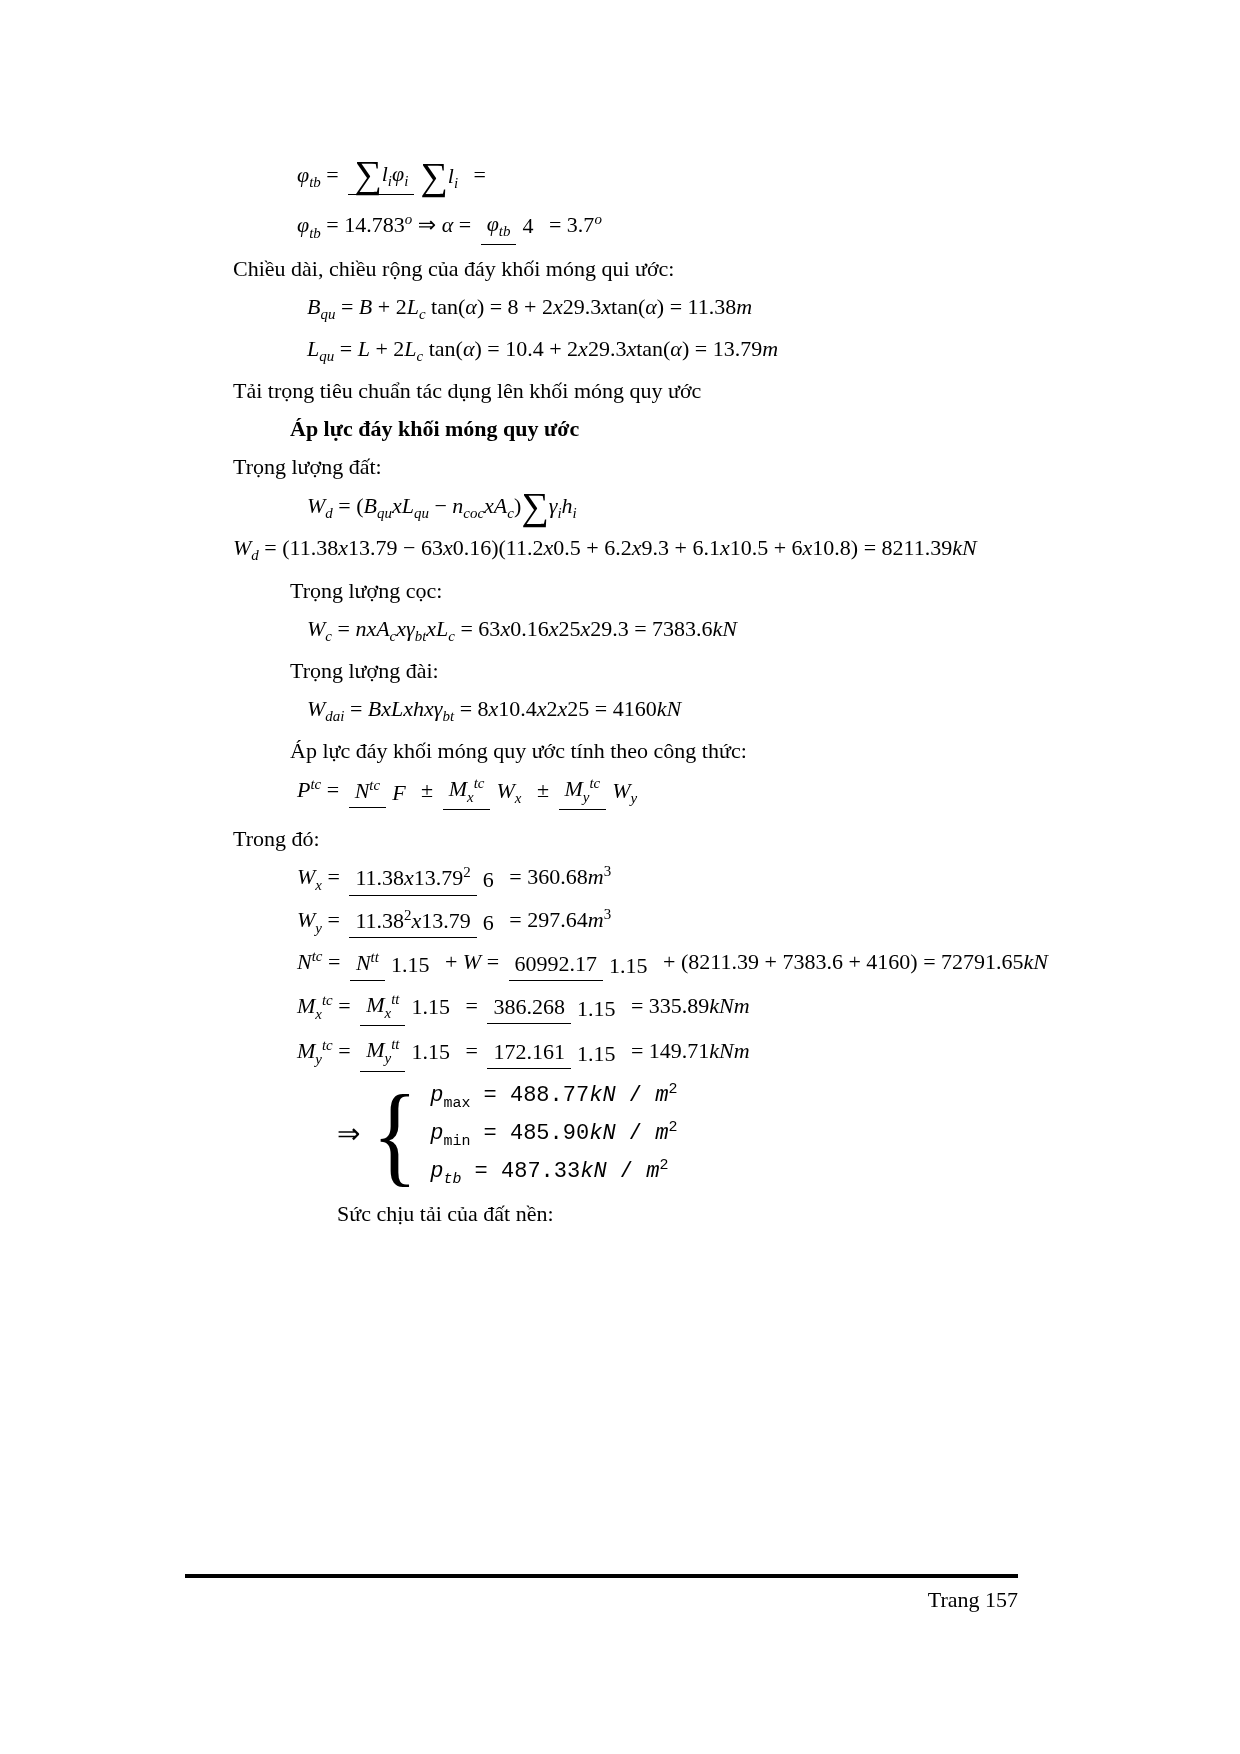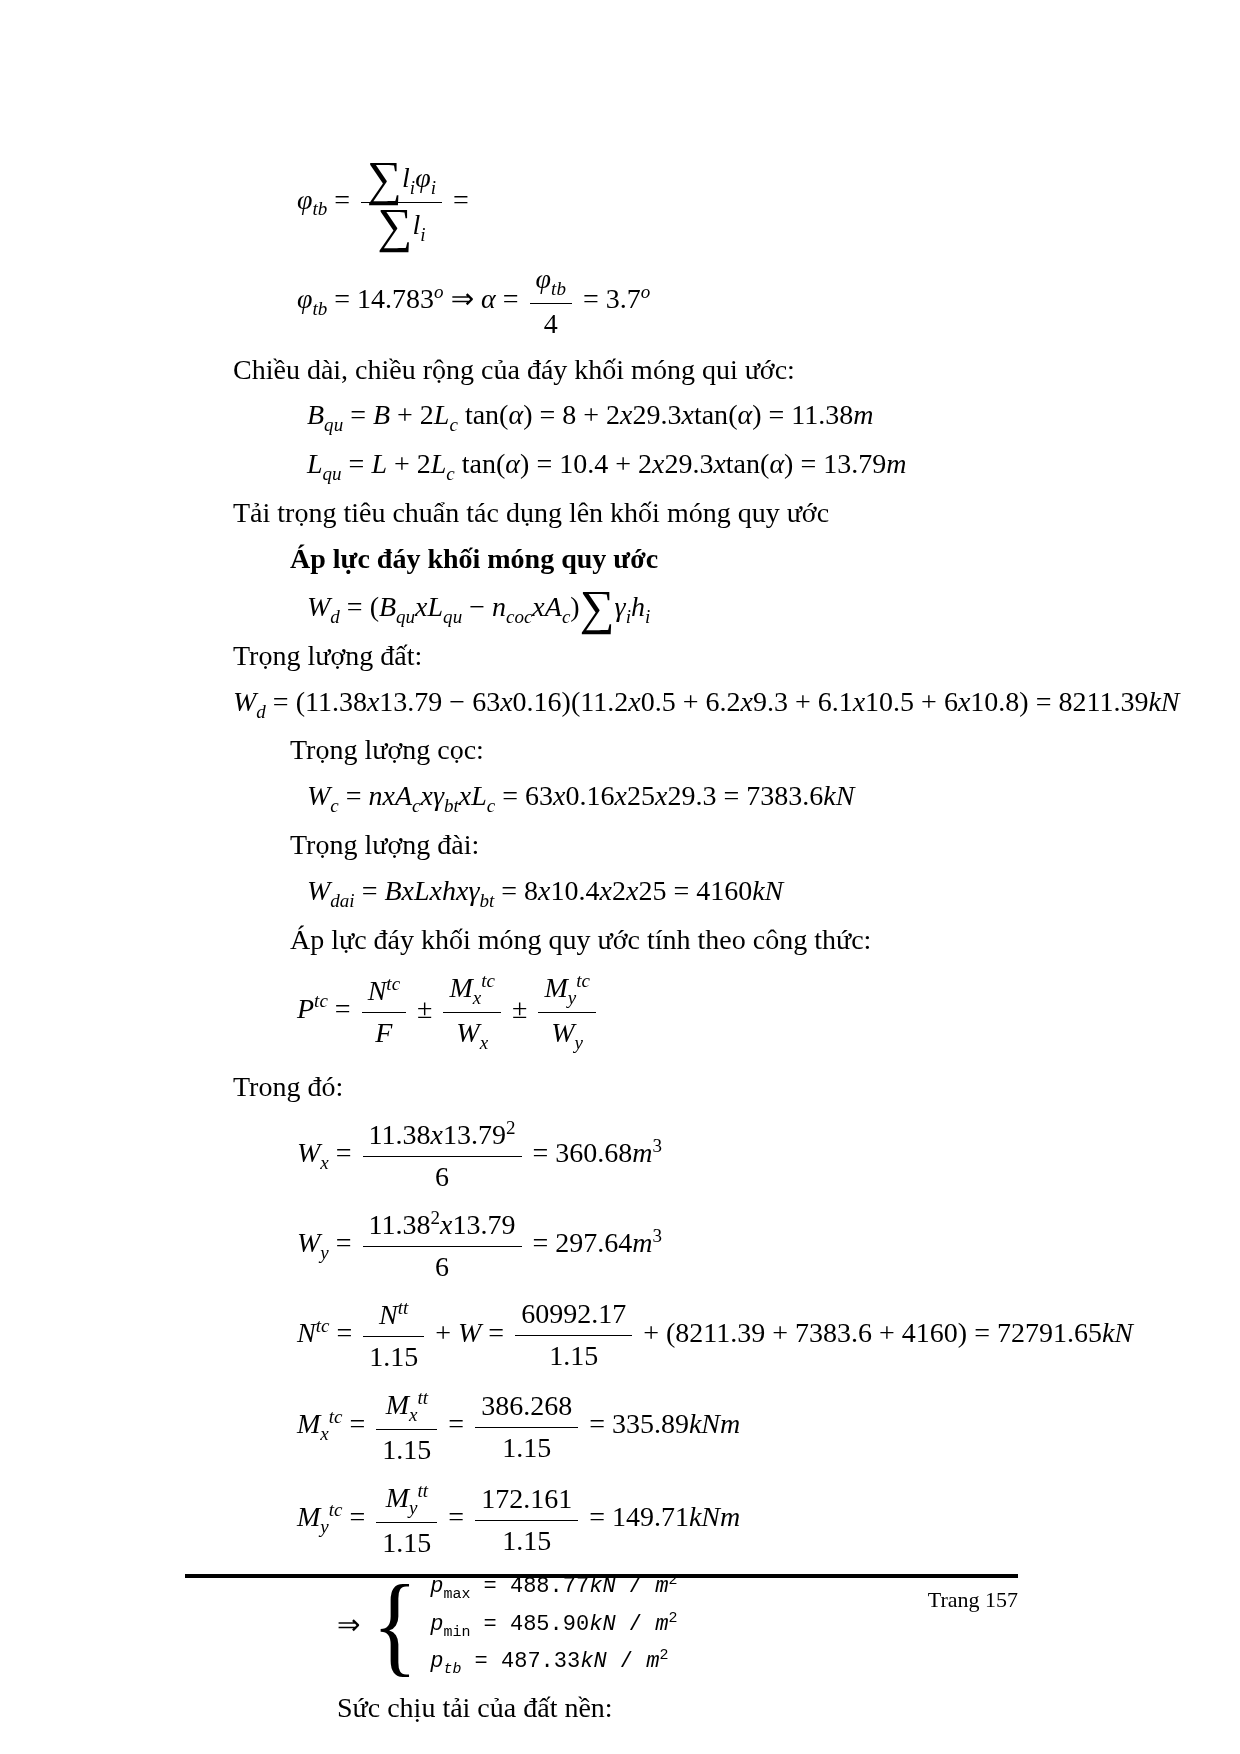--- a/index.html
+++ b/index.html
@@ -6,29 +6,29 @@
   html,body { background:#ffffff; }
   .page {
     position:relative;
     width:1240px; height:1754px;
     background:#fff; color:#000;
     font-family:"Liberation Serif", serif;
     overflow:hidden;
     margin:0 auto;
   }
   .content { padding:158px 90px 0 185px; }
-  .line { margin-bottom:9px; font-size:28px; line-height:1.32; white-space:nowrap; }
+  .line { margin-bottom:9px; font-size:22px; line-height:1.32; white-space:nowrap; }
   .bold { font-weight:bold; }
   .math i { font-style:italic; }
   .up, .up i { font-style:normal; }
   sub { font-size:68%; }
   sup { font-size:68%; }
   .sum { font-size:175%; line-height:0.85; vertical-align:-0.16em; font-style:normal; }
   .frac {
-    display:inline-flex; flex-direction:column;
+    display:inline-flex; flex-direction:row;
     text-align:center; vertical-align:middle; margin:0 4px;
   }
   .frac .num { display:block; padding:0 6px 2px; border-bottom:1.6px solid #000; }
   .frac .den { display:block; padding:2px 6px 0; }
 
   .ind1 { margin-left:48px; }
   .ind2 { margin-left:105px; }
   .ind3 { margin-left:112px; }
   .ind4 { margin-left:122px; }
   .ind5 { margin-left:152px; }
@@ -59,23 +59,23 @@
           <span class="num"><i>φ</i><sub><i>tb</i></sub></span>
           <span class="den">4</span>
         </span> = 3.7<sup><i>o</i></sup></div>
 
     <div class="line ind1">Chiều dài, chiều rộng của đáy khối móng qui ước:</div>
     <div class="line math ind4"><i>B</i><sub><i>qu</i></sub> = <i>B</i> + 2<i>L</i><sub><i>c</i></sub> <span class="up">tan</span>(<i>α</i>) = 8 + 2<i>x</i>29.3<i>x</i><span class="up">tan</span>(<i>α</i>) = 11.38<i>m</i></div>
     <div class="line math ind4"><i>L</i><sub><i>qu</i></sub> = <i>L</i> + 2<i>L</i><sub><i>c</i></sub> <span class="up">tan</span>(<i>α</i>) = 10.4 + 2<i>x</i>29.3<i>x</i><span class="up">tan</span>(<i>α</i>) = 13.79<i>m</i></div>
 
     <div class="line ind1">Tải trọng tiêu chuẩn tác dụng lên khối móng quy ước</div>
     <div class="line bold ind2">Áp lực đáy khối móng quy ước</div>
+    <div class="line ind1">Trọng lượng đất:</div>
+
     <div class="line math ind4"><i>W</i><sub><i>d</i></sub> = (<i>B</i><sub><i>qu</i></sub><i>xL</i><sub><i>qu</i></sub> − <i>n</i><sub><i>coc</i></sub><i>xA</i><sub><i>c</i></sub>)<span class="sum">∑</span><i>γ</i><sub><i>i</i></sub><i>h</i><sub><i>i</i></sub></div>
-
-    <div class="line ind1">Trọng lượng đất:</div>
     <div class="line math ind1"><i>W</i><sub><i>d</i></sub> = (11.38<i>x</i>13.79 − 63<i>x</i>0.16)(11.2<i>x</i>0.5 + 6.2<i>x</i>9.3 + 6.1<i>x</i>10.5 + 6<i>x</i>10.8) = 8211.39<i>kN</i></div>
 
     <div class="line ind2">Trọng lượng cọc:</div>
     <div class="line math ind4"><i>W</i><sub><i>c</i></sub> = <i>nxA</i><sub><i>c</i></sub><i>xγ</i><sub><i>bt</i></sub><i>xL</i><sub><i>c</i></sub> = 63<i>x</i>0.16<i>x</i>25<i>x</i>29.3 = 7383.6<i>kN</i></div>
 
     <div class="line ind2">Trọng lượng đài:</div>
     <div class="line math ind4"><i>W</i><sub><i>dai</i></sub> = <i>BxLxhxγ</i><sub><i>bt</i></sub> = 8<i>x</i>10.4<i>x</i>2<i>x</i>25 = 4160<i>kN</i></div>
 
     <div class="line ind2">Áp lực đáy khối móng quy ước tính theo công thức:</div>
     <div class="line math ind3 mb-lg"><i>P</i><sup><i>tc</i></sup> = <span class="frac">

